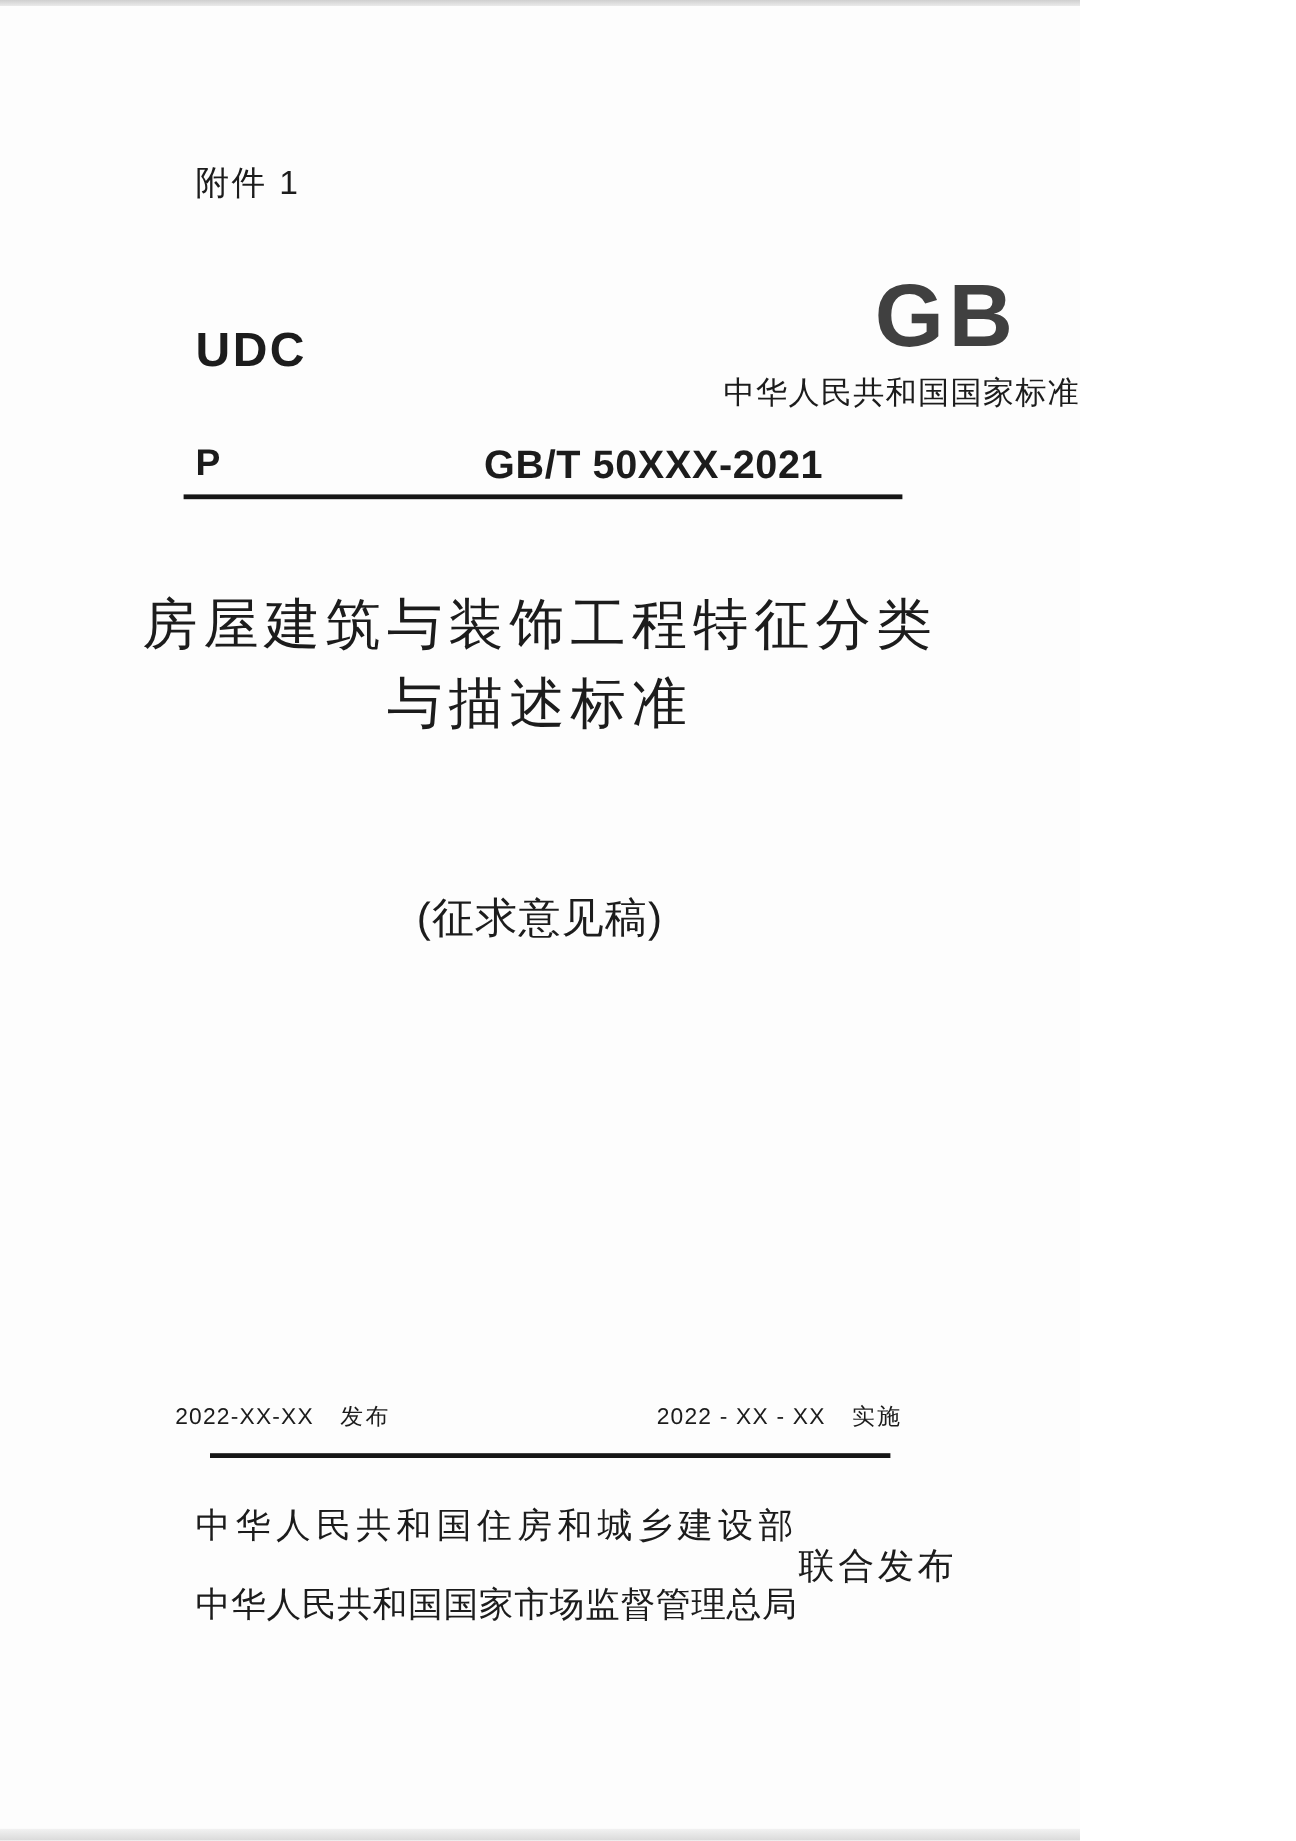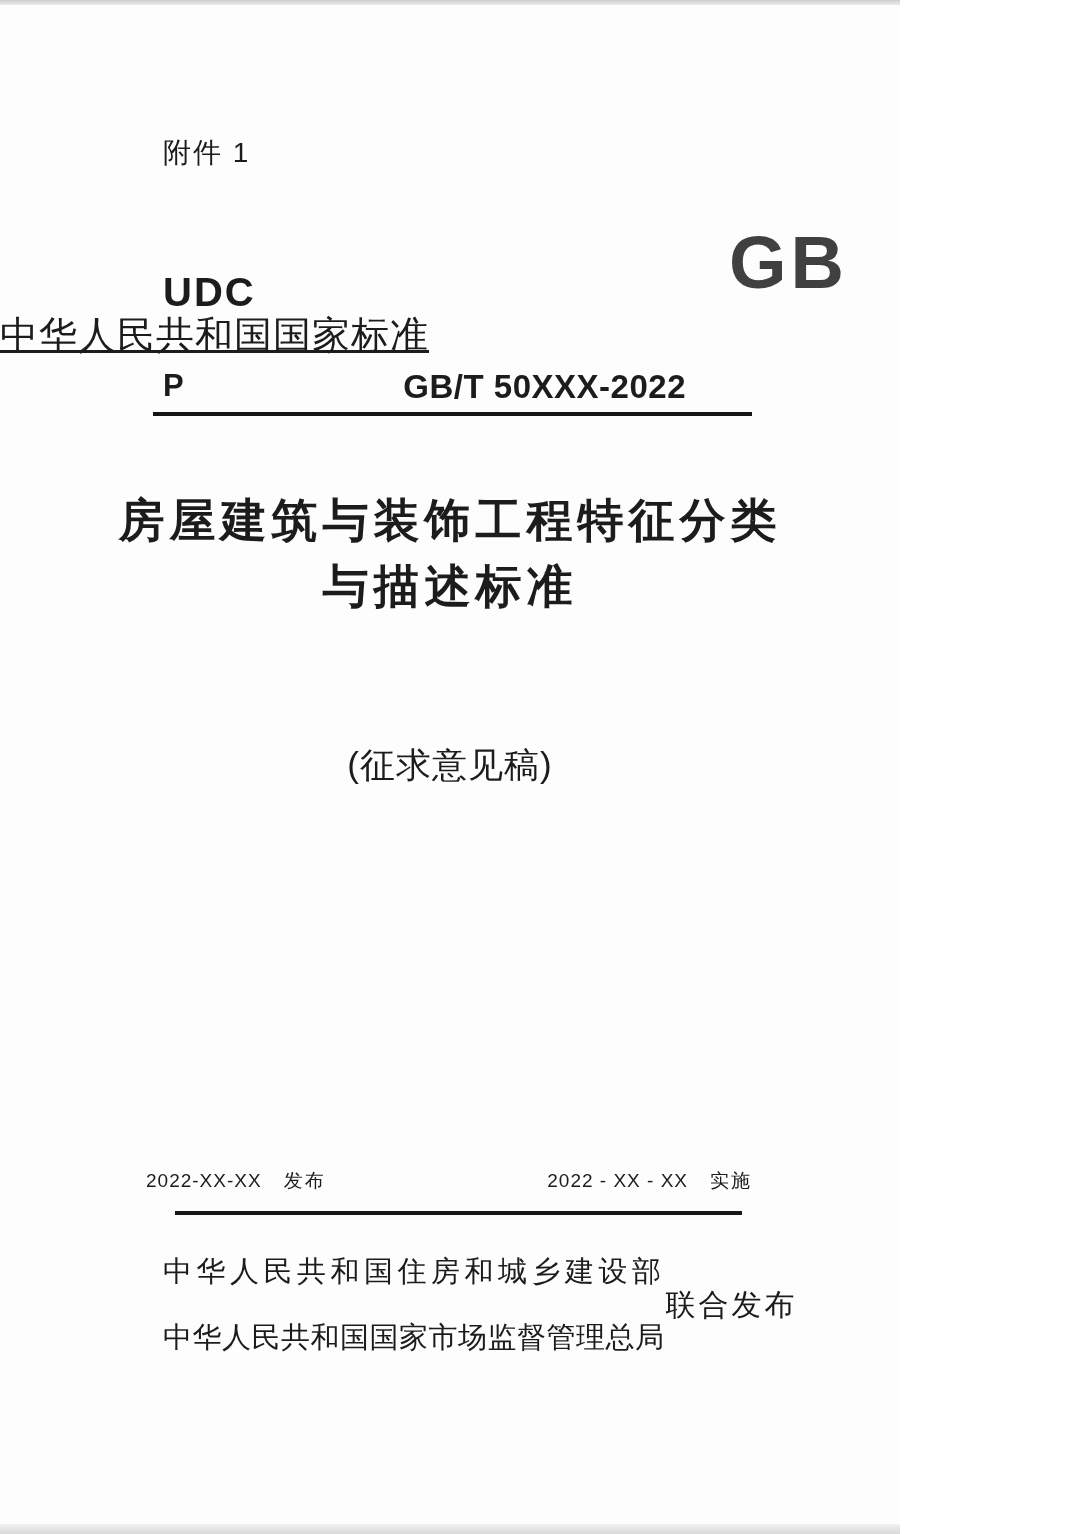--- a/index.html
+++ b/index.html
@@ -28,41 +28,41 @@
     position: absolute; left: 163px; top: 270px;
     font-size: 40px; font-weight: bold; letter-spacing: 2px;
   }
   .gb-logo {
     position: absolute; right: 52px; top: 226px;
     font-size: 74px; font-weight: bold; letter-spacing: 4px;
     color: #3c55c8; line-height: 1;
   }
   .national-standard-heading {
     position: absolute; top: 310px; left: 0; width: 100%;
-    text-align: left;
+    text-align: right;
     font-family: "Liberation Serif", serif;
-    font-size: 38px; letter-spacing: 1px; text-decoration: underline;
+    font-size: 26px; letter-spacing: 1px;
   }
   .doc-class-label {
     position: absolute; left: 163px; top: 368px;
     font-size: 31px; font-weight: bold;
   }
   .standard-number {
     position: absolute; right: 214px; top: 368px;
     font-size: 33px; font-weight: bold; letter-spacing: 0.5px;
   }
   .header-rule {
     position: absolute; left: 153px; right: 148px; top: 412px;
     height: 4px; background: #161616;
   }
   .main-title {
     position: absolute; top: 498px; left: 0; width: 100%;
     text-align: center;
     font-family: "Liberation Serif", serif;
-    font-weight: bold;
+    font-weight: normal;
     font-size: 46px; letter-spacing: 5px;
     line-height: 1;
   }
   .main-title .title-line-2 { margin-top: 20px; }
   .draft-note {
     position: absolute; top: 742px; left: 0; width: 100%;
     text-align: center;
     font-size: 35px; letter-spacing: 1px; font-weight: 500;
   }
   .dates-row {
@@ -98,21 +98,21 @@
   <div class="attachment-label">附件 1</div>
 
   <div class="udc-label">UDC</div>
 
   <div class="gb-logo" style="color: #404040;">GB</div>
 
   <div class="national-standard-heading">中华人民共和国国家标准</div>
 
   <div class="doc-class-label">P</div>
 
-  <div class="standard-number">GB/T 50XXX-2022</div>
+  <div class="standard-number">GB/T 50XXX-2021</div>
 
   <div class="header-rule"></div>
 
   <div class="main-title">
     <div class="title-line-1">房屋建筑与装饰工程特征分类</div>
     <div class="title-line-2">与描述标准</div>
   </div>
 
   <div class="draft-note">(征求意见稿)</div>
 

